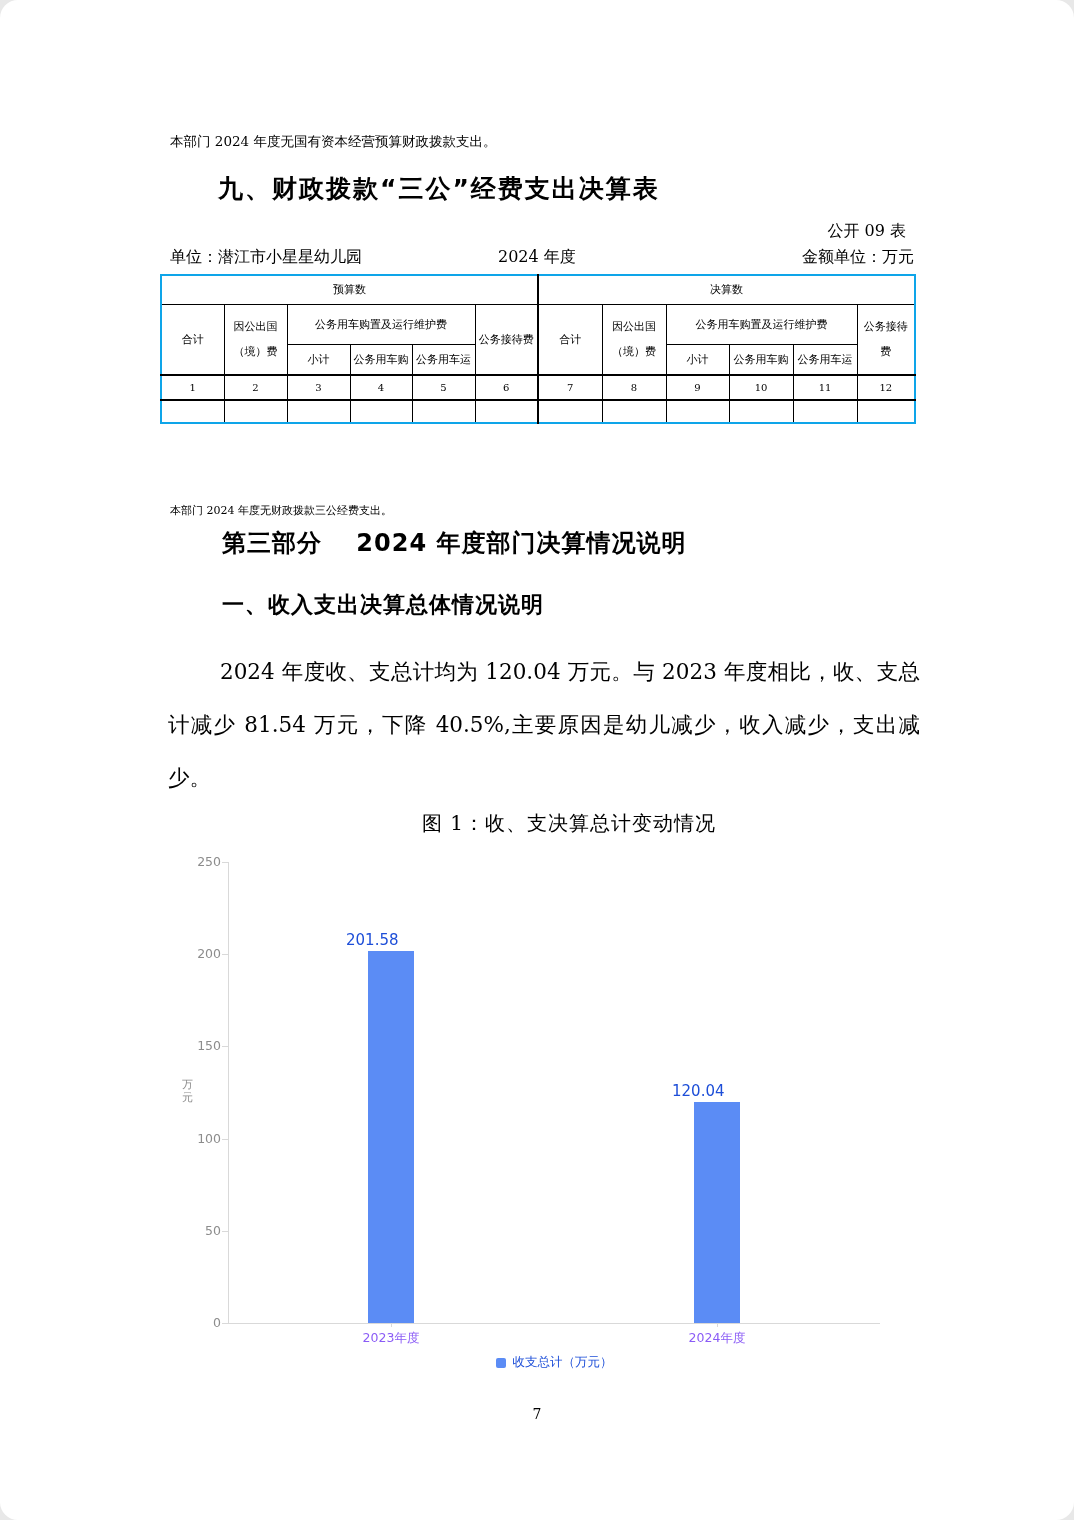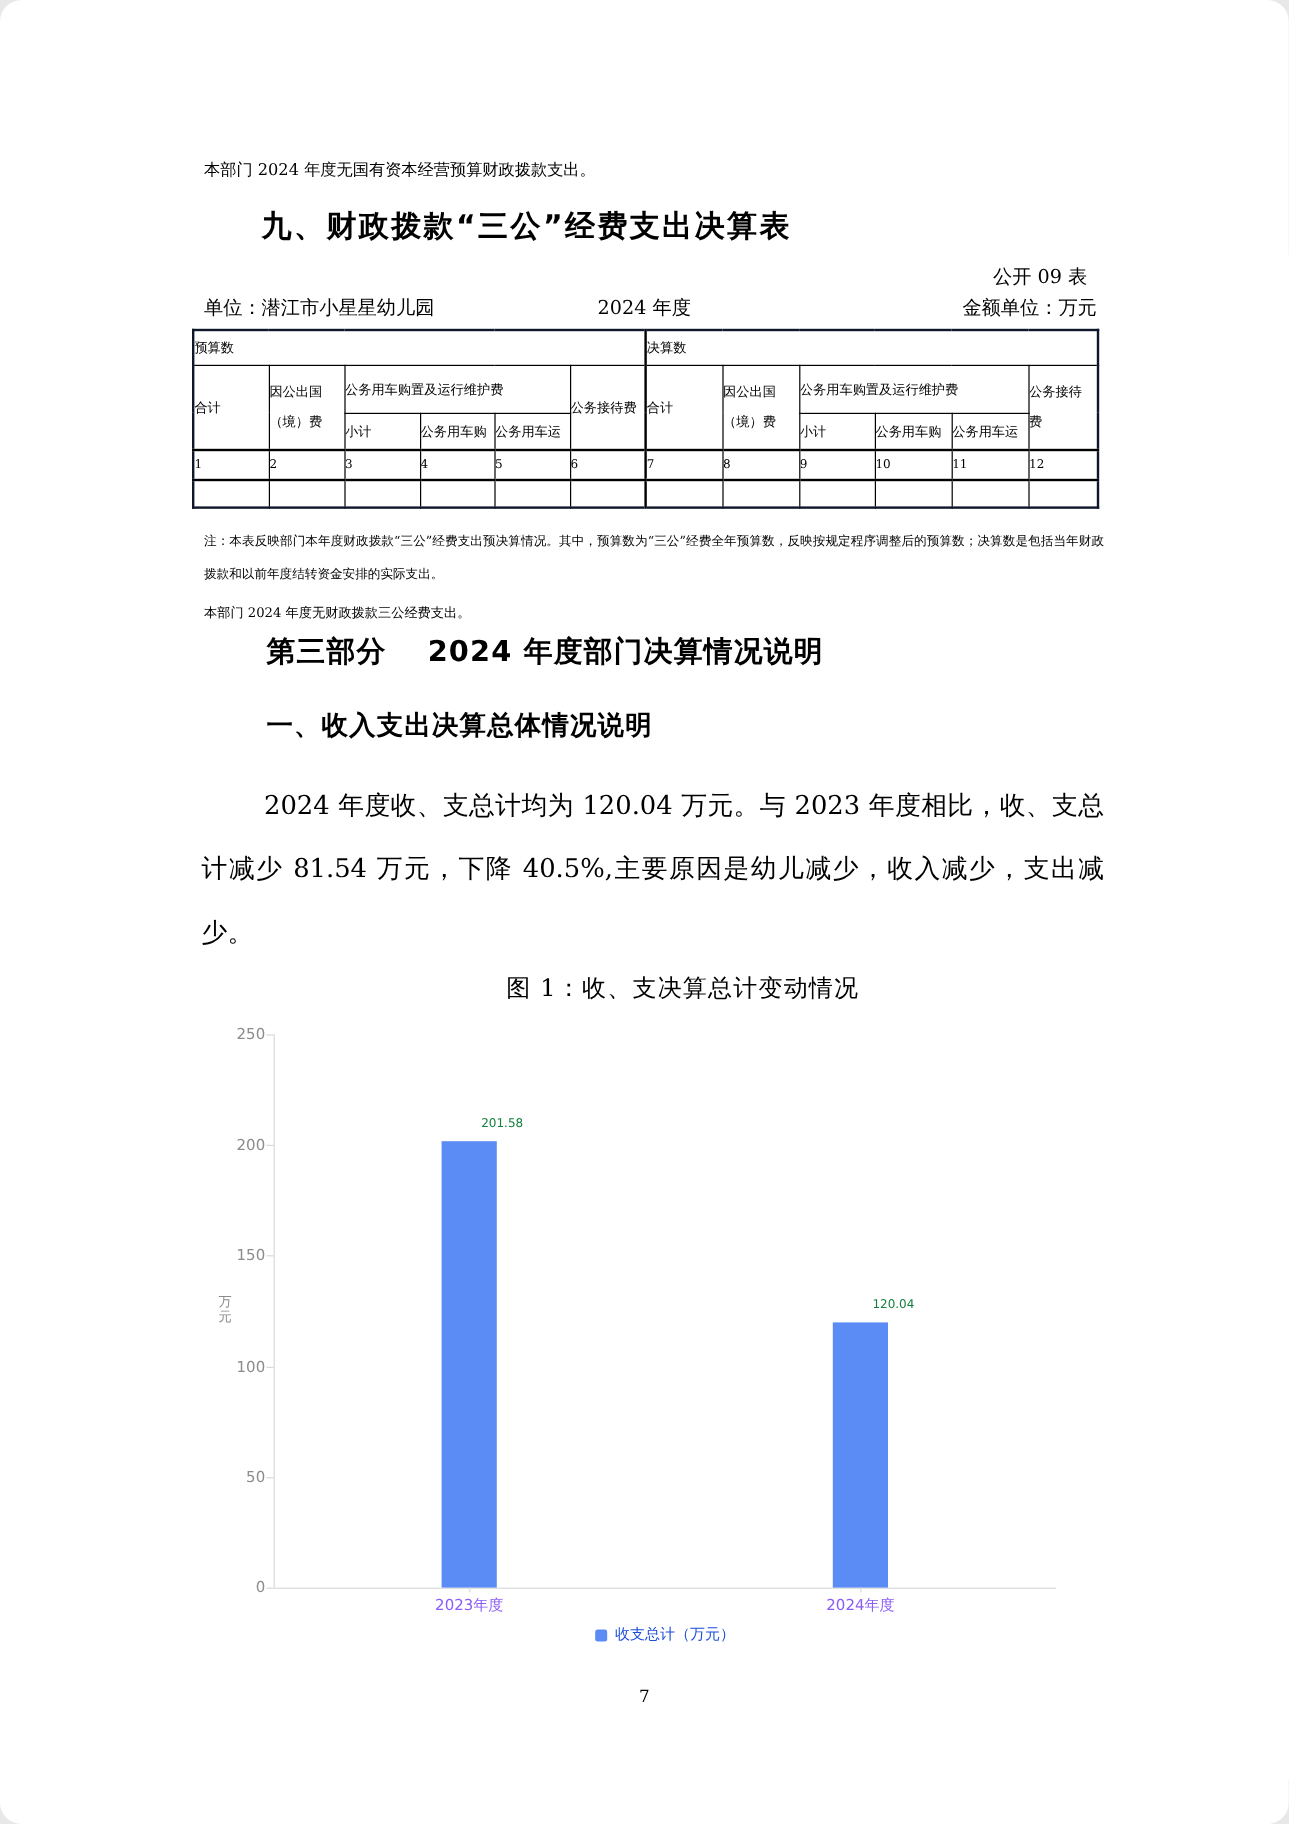--- a/index.html
+++ b/index.html
@@ -15,21 +15,21 @@
     font-family:"DejaVu Sans","Liberation Sans",sans-serif;
   }
   .code  { position:absolute; right:168px; top:221px; font-size:16px; }
   .ulab  { position:absolute; left:170px;  top:247px; font-size:16px; }
   .uyear { position:absolute; left:498px;  top:247px; font-size:16px; }
   .uamt  { position:absolute; right:160px; top:247px; font-size:16px; }
 
   table.sg {
     position:absolute; left:160px; top:274px; width:754px;
     border-collapse:collapse; table-layout:fixed;
-    font-size:11px; border:2px solid #0f172a;
+    font-size:11px; text-align:center; border:2px solid #0ea5e9;
   }
   table.sg td { border:1px solid #000; padding:0; overflow:hidden; }
   td.thickL { border-left:2px solid #000 !important; }
   tr.r1 { height:29px; }
   tr.r2 { height:40px; }
   tr.r3 { height:31px; }
   tr.r4 { height:25px; }
   tr.r5 { height:23px; }
   tr.r4 td { border-top:2px solid #000; border-bottom:2px solid #000; font-size:10px; }
   .stack div { line-height:25px; }
@@ -58,22 +58,22 @@
     padding-left:64px; text-align:center; font-size:20px; letter-spacing:1px;
   }
 
   .chart { position:absolute; left:170px; top:850px; width:716px; height:530px;
            font-family:"DejaVu Sans","Liberation Sans",sans-serif; }
   .chart .axis-v, .chart .axis-h, .chart .tickmark, .chart .catstub
          { position:absolute; background:#d9d9d9; }
   .chart .ticklab { position:absolute; width:40px; text-align:right;
                     font-size:12.5px; color:#8c8c8c; }
   .chart .bar { position:absolute; }
-  .chart .vlab { position:absolute; width:90px; text-align:right;
-                 font-size:10px; color:#15803d; }
+  .chart .vlab { position:absolute; width:90px; text-align:left;
+                 font-size:15px; color:#1d4ed8; }
   .chart .xlab { position:absolute; width:110px; text-align:center;
                  font-size:12.5px; color:#8b5cf6; }
   .ylab { position:absolute; left:12px; top:228px; width:13px;
           font-size:11px; line-height:13px; color:#8c8c8c; word-break:break-all; }
   .legend { position:absolute; left:58px; top:504px; width:652px;
             display:flex; align-items:center; justify-content:center; gap:7px;
             font-size:12.5px; color:#1d4ed8; }
   .lmark  { width:10px; height:10px; border-radius:2px; display:inline-block; }
   .pageno { position:absolute; left:0; top:1406px; width:100%;
             text-align:center; font-size:14px; }
@@ -163,21 +163,20 @@
       <td class="thickL"></td>
           <td></td>
       <td></td>
           <td></td>
       <td></td>
           <td></td>
     </tr>
   </tbody>
     </table>
 
-  <p class="note">注：本表反映部门本年度财政拨款“三公”经费支出预决算情况。其中，预算数为“三公”经费全年预算数，反映按规定程序调整后的预算数；决算数是包括当年财政拨款和以前年度结转资金安排的实际支出。</p>
   <p class="noexp">本部门 2024 年度无财政拨款三公经费支出。</p>
 
   <h2 class="t3">第三部分　 2024 年度部门决算情况说明</h2>
   <h3 class="s1">一、收入支出决算总体情况说明</h3>
   <p class="bodytext">2024 年度收、支总计均为 120.04 万元。与 2023 年度相比，收、支总计减少 81.54 万元，下降 40.5%,主要原因是幼儿减少，收入减少，支出减少。</p>
 
   <div class="figtitle">图 1：收、支决算总计变动情况</div>
 
   <div class="chart">
     <div class="ylab">万元</div>

